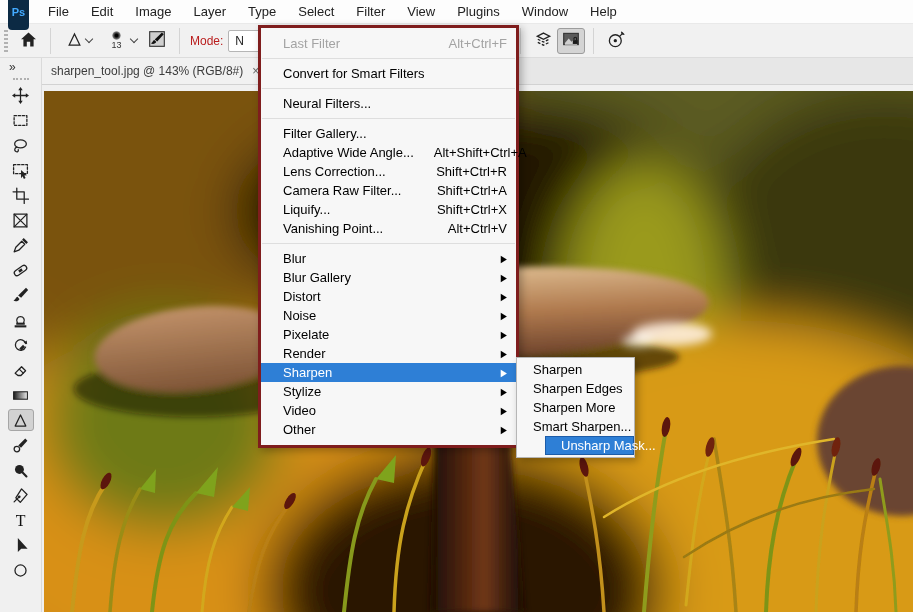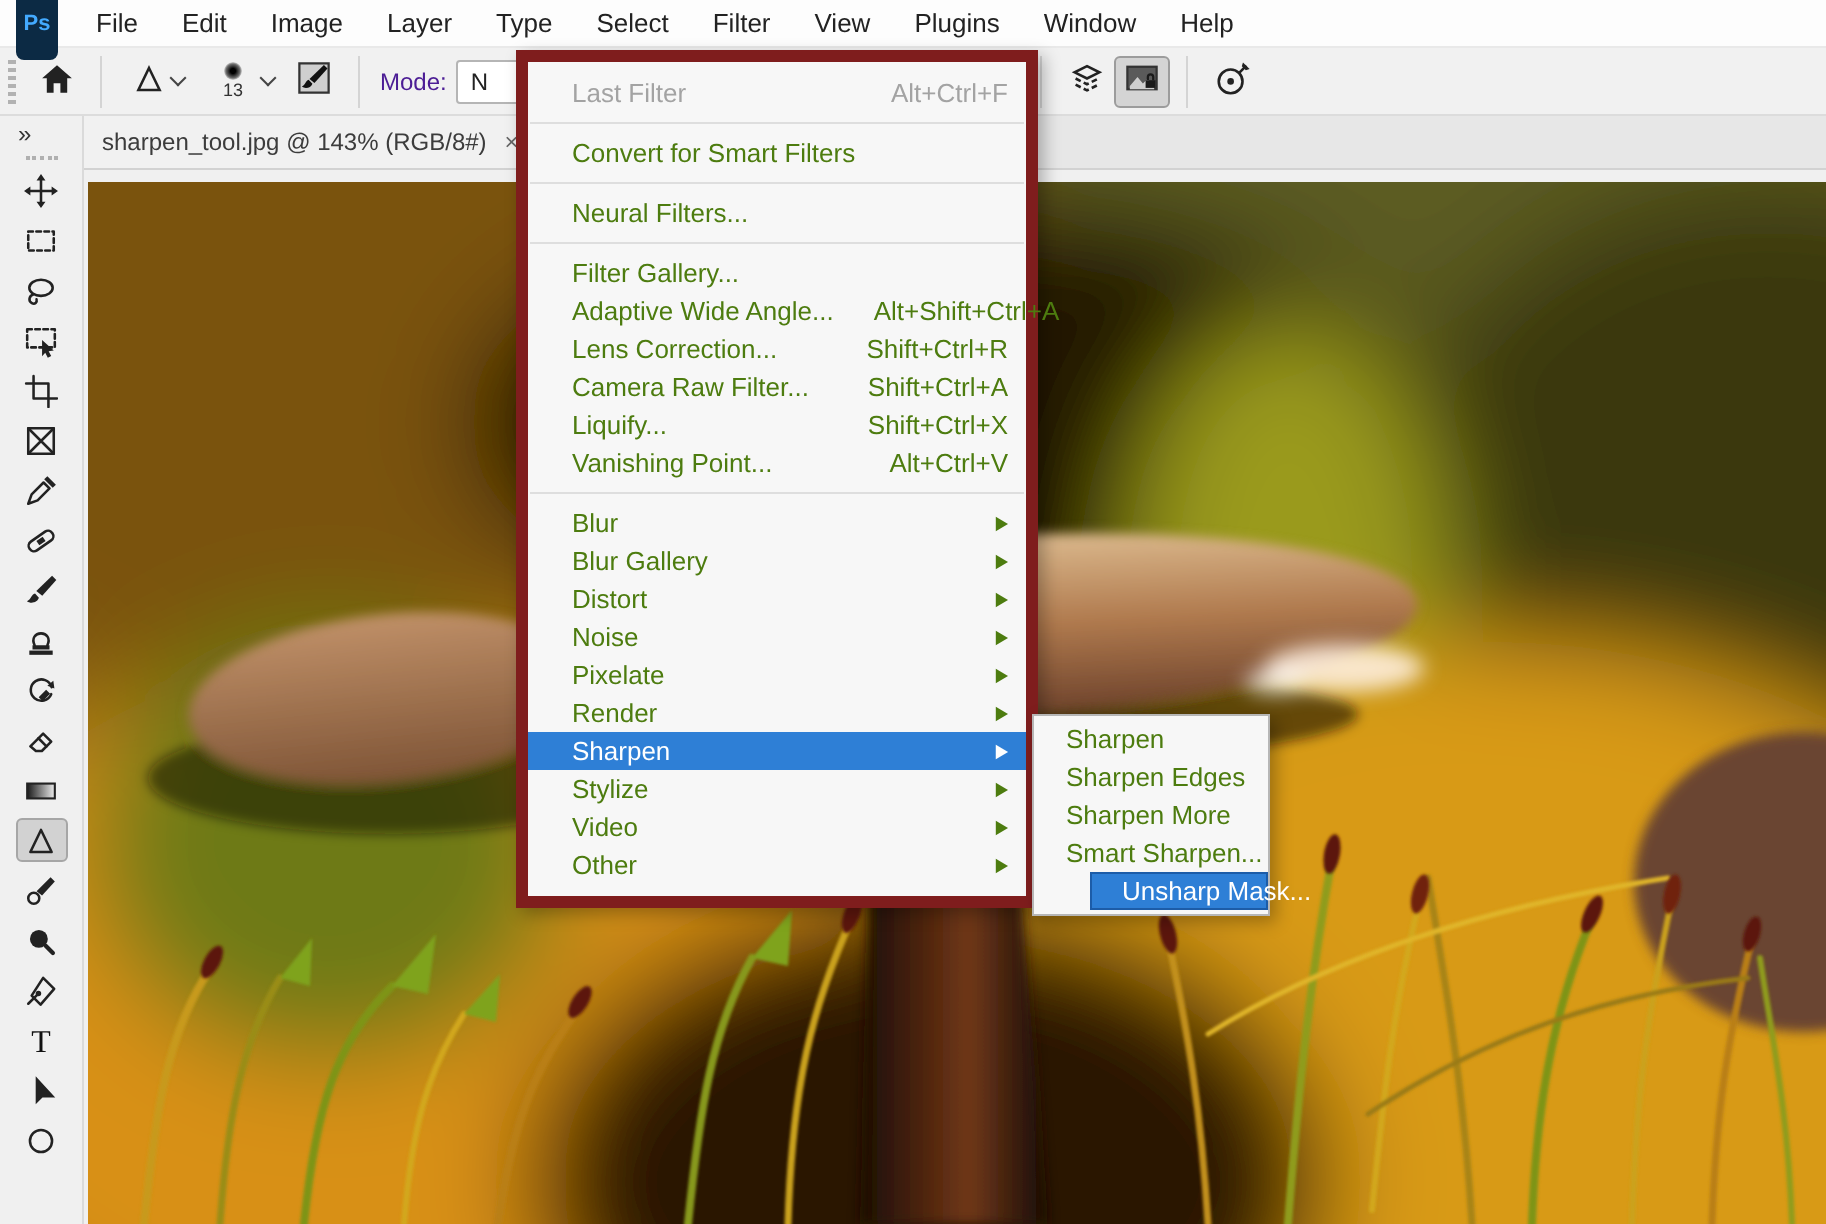--- a/index.html
+++ b/index.html
@@ -21,21 +21,21 @@
   .grip-v{ width:4px; height:22px; border-left:2px dotted #b2b2b2; border-right:2px dotted #b2b2b2; margin:0 6px 0 4px; }
   .ob-btn{ width:28px; height:26px; display:flex; align-items:center; justify-content:center; }
   .ob-btn.pressed{ background:#d4d4d4; border:1px solid #9c9c9c; border-radius:3px; }
   .vsep{ width:1px; height:26px; background:#d4d4d4; margin:0 8px; }
   .chev{ width:6px; height:6px; border-right:1.4px solid #444; border-bottom:1.4px solid #444;
          transform:rotate(45deg); margin:-3px 4px 0 3px; display:inline-block; }
   .brush-prev{ display:flex; flex-direction:column; align-items:center; width:22px; }
   .brush-dot{ width:9px; height:9px; border-radius:50%;
               background:radial-gradient(circle,#000 20%,rgba(0,0,0,.55) 55%,transparent 75%); }
   .brush-size{ font-size:9px; color:#333; line-height:9px; margin-top:1px; }
-  .ob-label{ font-size:12px; color:#4c1d95; margin:0 5px 0 2px; }
+  .ob-label{ font-size:12px; color:#b91c1c; margin:0 5px 0 2px; }
   .selbox{ width:86px; height:22px; background:#fff; border:1px solid #b5b5b5; border-radius:2px;
            font-size:12px; color:#222; display:flex; align-items:center; padding:0 6px; }
   .numbox{ width:30px; height:20px; background:#fff; border:1px solid #b5b5b5; border-radius:2px; }
 
   
   .mainrow{ display:flex; height:554px; }
   .toolbar{ width:42px; background:#f0f0f0; border-right:1px solid #dadada;
             display:flex; flex-direction:column; align-items:center; padding-top:3px; }
   .tb-collapse{ font-size:12px; color:#333; align-self:flex-start; margin-left:9px; line-height:12px; }
   .tb-grip{ width:16px; border-top:2px dotted #b0b0b0; margin:5px 0 4px; }
@@ -47,28 +47,28 @@
   .content{ flex:1; display:flex; flex-direction:column; }
   .tabbar{ height:27px; background:#e7e7e7; display:flex; align-items:stretch;
            border-bottom:1px solid #d2d2d2; }
   .tab{ background:#f1f1f1; border-right:1px solid #c9c9c9; display:flex; align-items:center;
         padding:0 9px; font-size:12px; color:#3c3c3c; }
   .tab-close{ margin-left:9px; color:#666; font-size:12px; }
   .canvas{ flex:1; background:#f0f0f0; padding:6px 0 0 2px; overflow:hidden; }
 
   
   .menu{ position:absolute; left:258px; top:25px; width:261px; background:#f7f7f7;
-         border:6px solid #7f1d1d; box-shadow:3px 3px 8px rgba(0,0,0,.28);
+         border:3px solid #7f1d1d; box-shadow:3px 3px 8px rgba(0,0,0,.28);
          padding:6px 0; z-index:40; }
   .submenu{ position:absolute; left:516px; top:357px; width:119px; background:#f7f7f7;
             border:1px solid #b6b6b6; box-shadow:3px 3px 8px rgba(0,0,0,.28);
             padding:2px 0; z-index:41; }
   .sep{ height:1px; background:#dedede; margin:5px 1px; }
   .mi{ display:flex; align-items:center; height:19px; padding:0 9px 0 22px; font-size:13px;
-       color:#4d7c0f; white-space:nowrap; }
+       color:#000000; white-space:nowrap; }
   .mi .sc{ margin-left:auto; padding-left:20px; }
   .mi .arr{ margin-left:auto; font-size:8px; transform:scaleY(1.2); }
   .mi.disabled{ color:#a3a3a3; }
   .mi.hl{ background:#2e7fd6; color:#fff; }
   .submenu .mi{ padding:0 8px 0 16px; }
   .submenu .mi.hl{ box-shadow: inset 0 0 0 1px #1c5ca8; margin-left: 28px; }
 </style>
 </head>
 <body>
 

